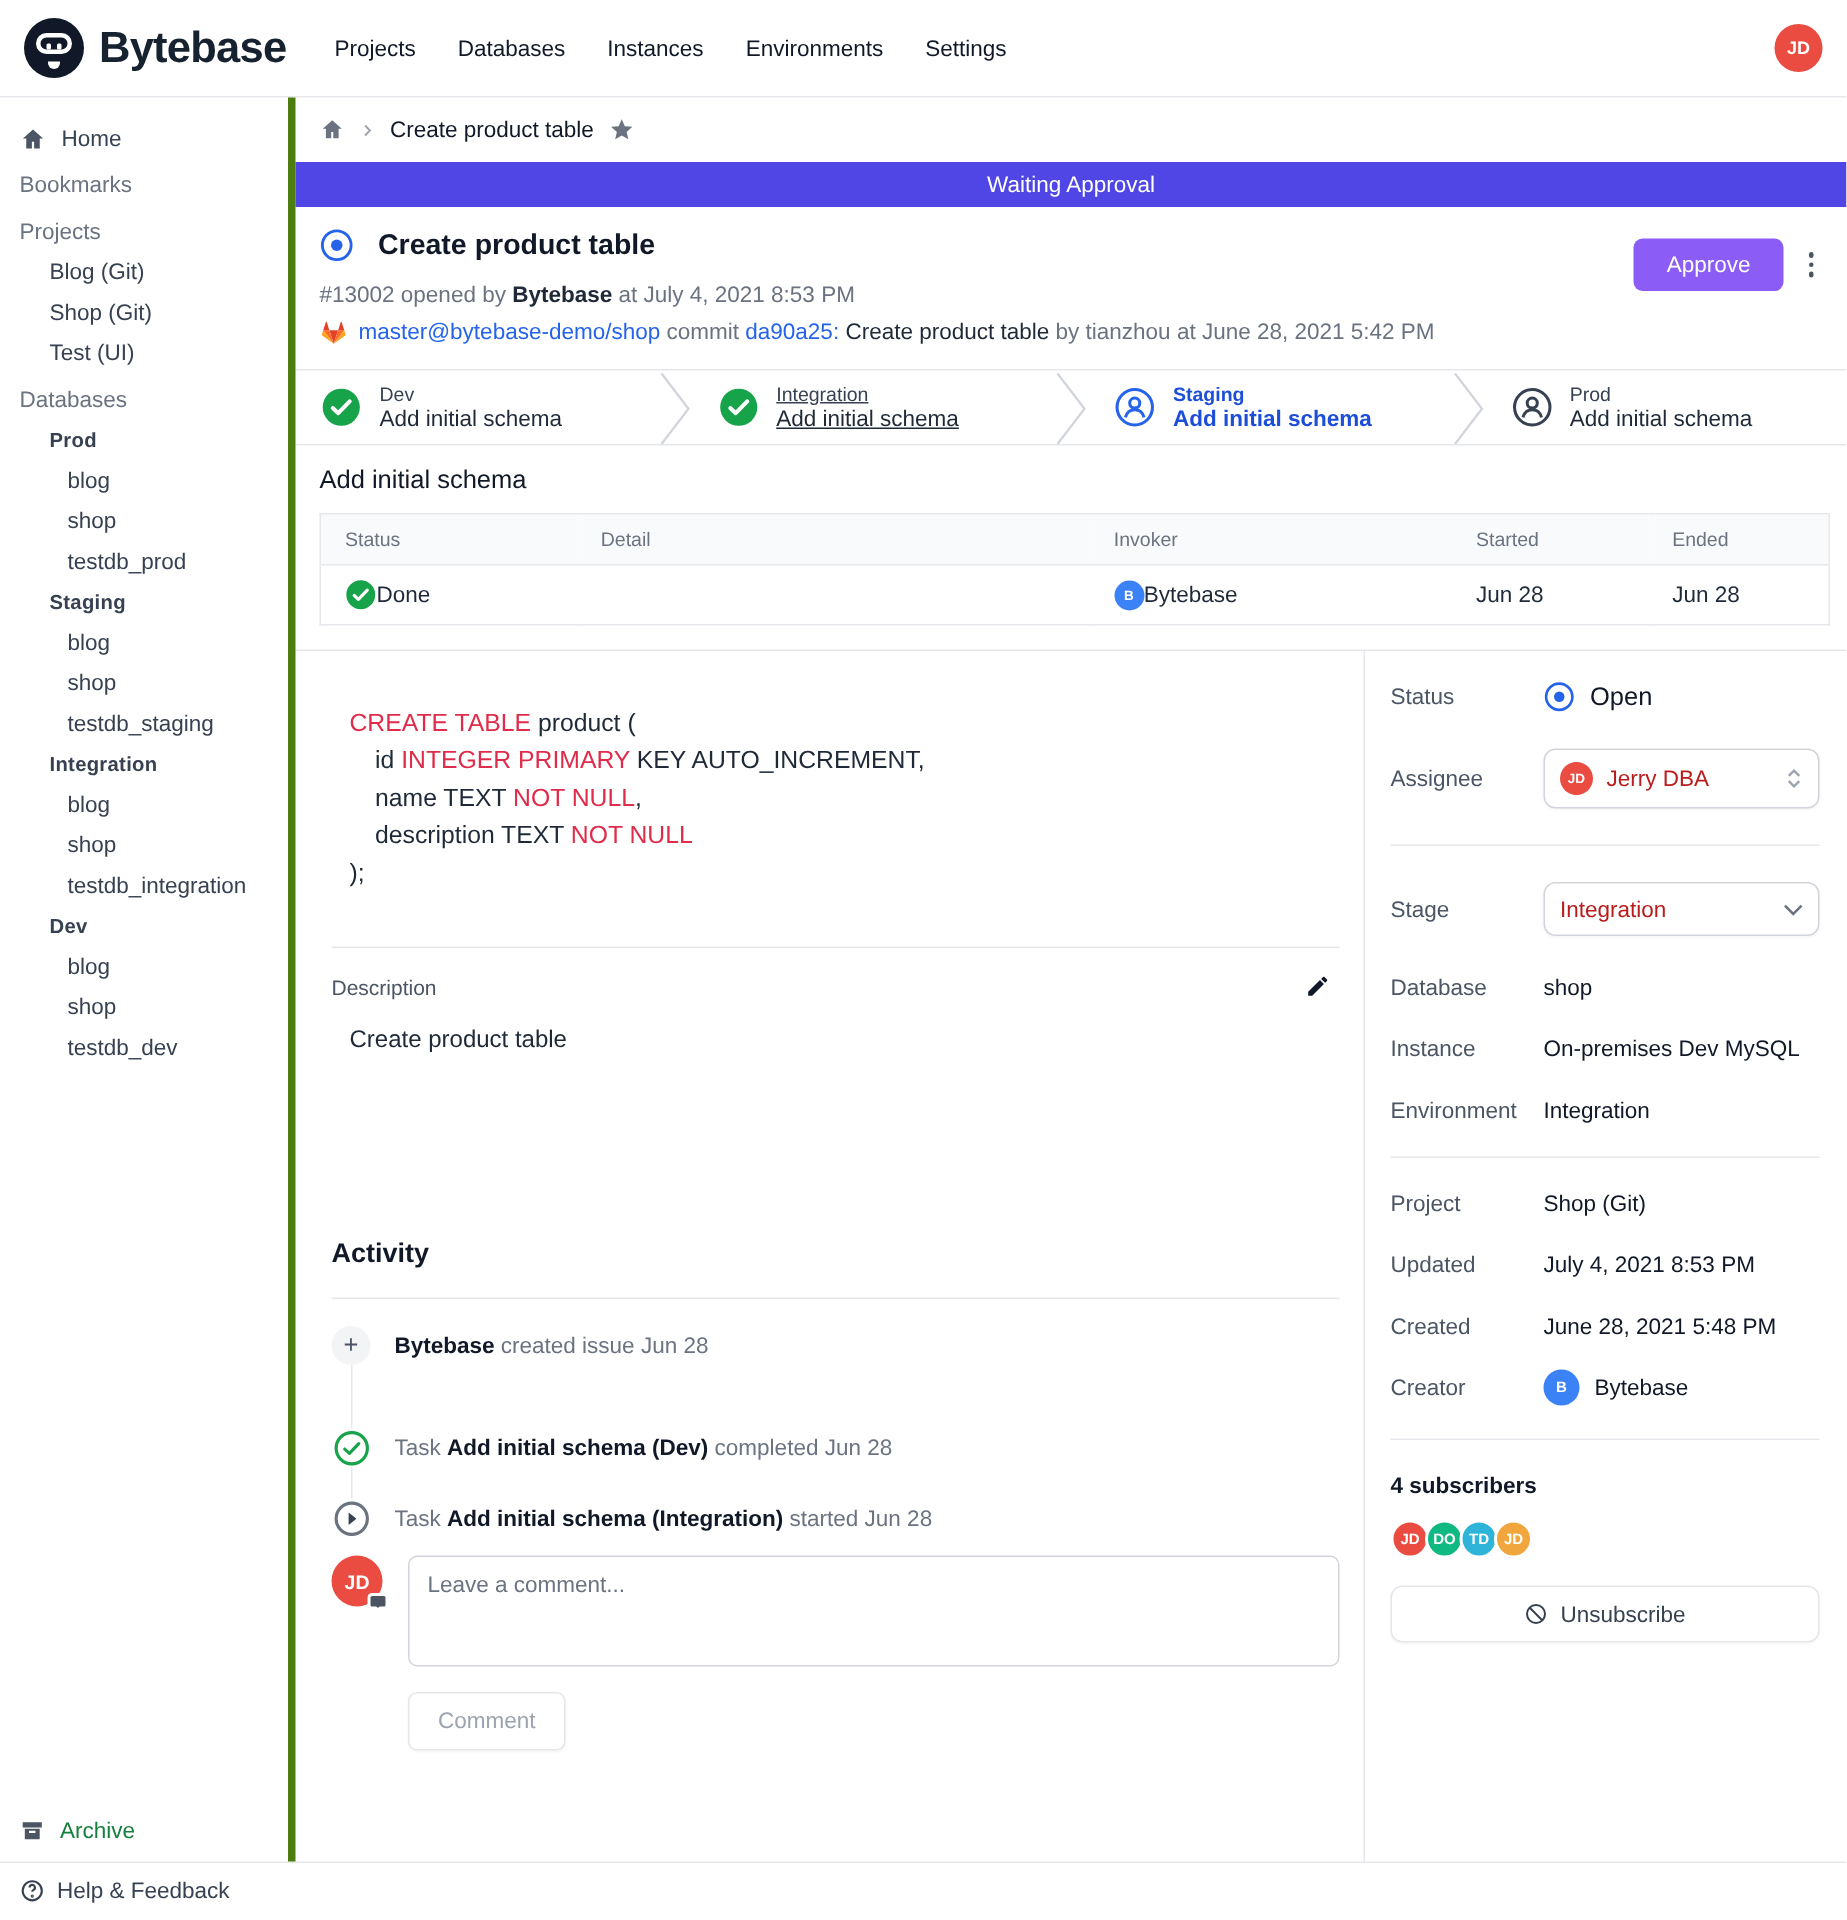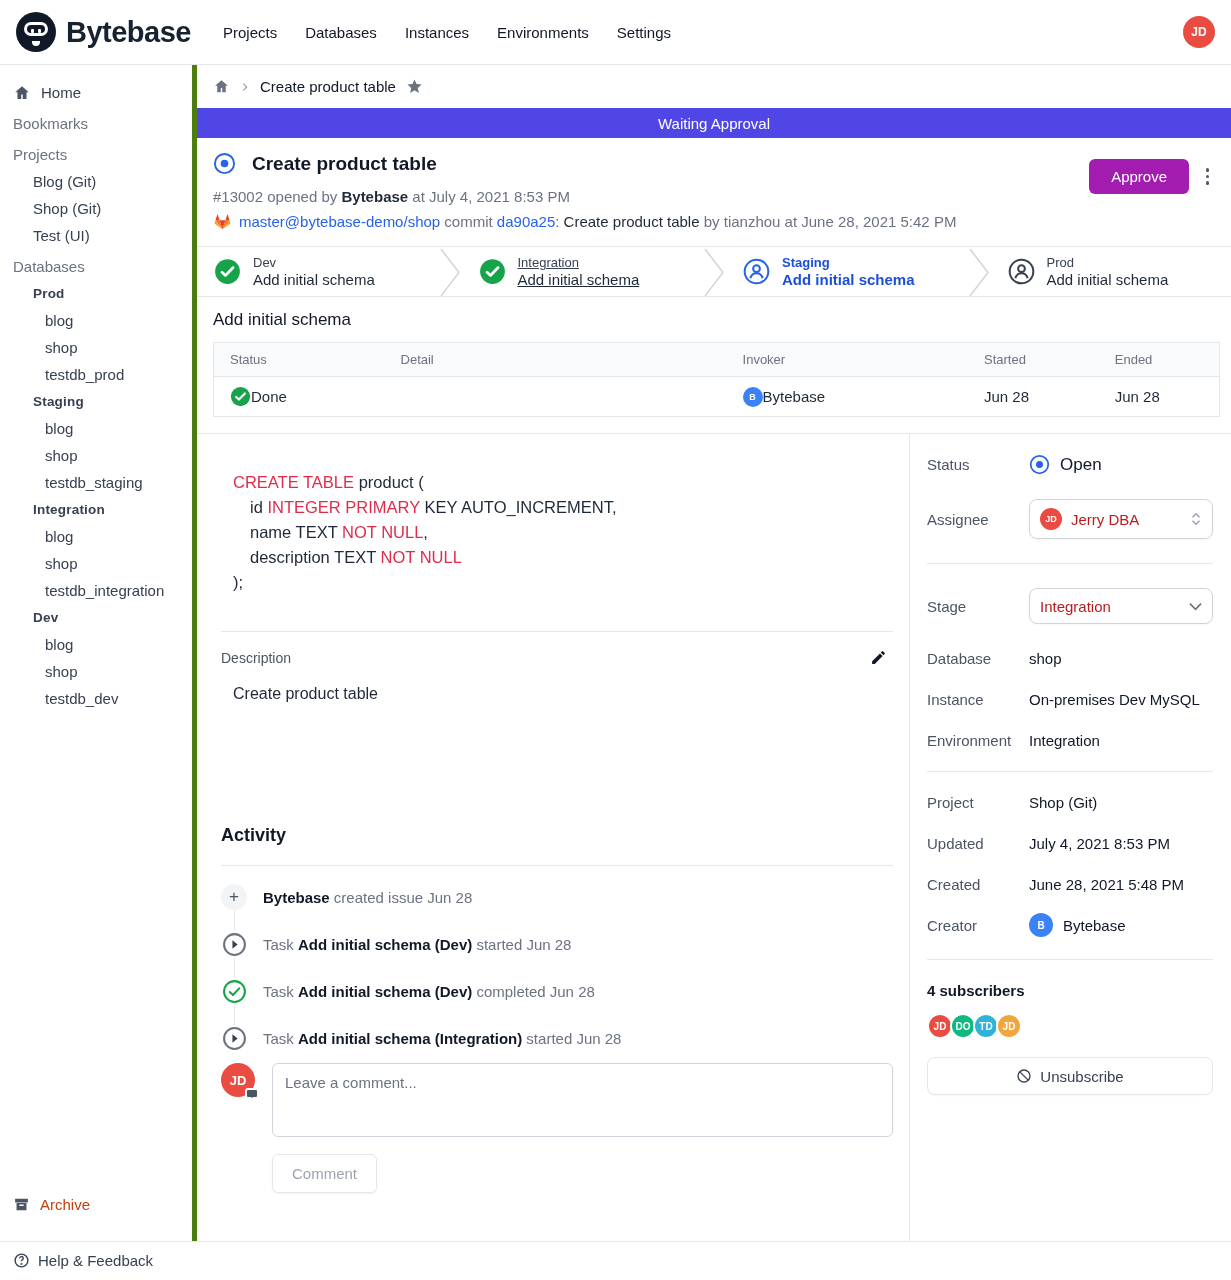--- a/index.html
+++ b/index.html
@@ -29,22 +29,22 @@
   .sidebar { width:197px; border-right:5px solid #4d7c0f; padding:14px 0 0 13px; position:relative; flex-shrink:0; }
   .main { flex:1; display:flex; flex-direction:column; min-width:0; }
   .bottombar { height:38px; border-top:1px solid #e5e7eb; display:flex; align-items:center; padding:0 13px; gap:8px; }
 
   
   .side-row { display:flex; align-items:center; gap:10px; height:27px; font-size:15px; color:#374151; cursor:pointer; }
   .side-header { height:27px; display:flex; align-items:center; font-size:15px; color:#6b7280; margin-top:4px; }
   .side-item { height:27px; display:flex; align-items:center; padding-left:20px; font-size:15px; color:#374151; cursor:pointer; }
   .group-name { height:27px; display:flex; align-items:center; padding-left:20px; font-size:13.5px; font-weight:700; color:#374151; letter-spacing:0.2px; }
   .db-item { height:27px; display:flex; align-items:center; padding-left:32px; font-size:15px; color:#374151; cursor:pointer; }
-  .archive-row { position:absolute; left:13px; bottom:28px; display:flex; align-items:center; gap:10px;
-    font-size:15px; color:#c2410c; cursor:pointer; }
+  .archive-row { position:absolute; left:13px; bottom:12px; display:flex; align-items:center; gap:10px;
+    font-size:15px; color:#15803d; cursor:pointer; }
 
   
   .breadcrumb { height:43px; display:flex; align-items:center; gap:10px; padding:0 16px; }
   .crumb-title { font-size:15px; color:#111827; }
 
   
   .banner { height:30px; background:#4f46e5; color:#fff; display:flex; align-items:center;
     justify-content:center; font-size:15px; font-weight:500; }
 
   
@@ -246,21 +246,21 @@
           <path fill="#fc6d26" d="M12 21.4L15.7 10h5.2z"></path>
           <path fill="#fca326" d="M20.9 10l1.1 3.5c.1.3 0 .7-.3.9l-9.7 7z"></path>
           <path fill="#e24329" d="M20.9 10h-5.2l2.2-6.9c.1-.4.6-.4.7 0z"></path>
         </svg>
         <span><a class="link">master@bytebase-demo/shop</a>
         <span>commit</span>
         <a class="link">da90a25:</a>
         <span class="dark-seg">Create product table</span>
         <span>by tianzhou at June 28, 2021 5:42 PM</span></span>
       </div>
-      <button class="approve-btn" style="background: #a21caf;">Approve</button>
+      <button class="approve-btn" style="background: #8b5cf6;">Approve</button>
       <div class="kebab">
           <i></i>
           <i></i>
           <i></i>
         </div>
     </div>
 
     <div class="pipeline">
       <div class="stage">
         <svg width="27" height="27" viewBox="0 0 24 24">
@@ -375,29 +375,20 @@
         <hr class="activity-hr">
 
         <div class="activity-list">
           <div class="act-row">
             <span class="act-icon">
                 <span class="plus-circle">+</span>
               </span>
             <span class="act-text"><span></span><b>Bytebase</b><span> created issue Jun 28</span></span>
           </div>
           <div class="act-connector"></div>
-          <div class="act-row">
-            <span class="act-icon">
-              <svg width="25" height="25" viewBox="0 0 24 24">
-                <circle cx="12" cy="12" r="10" fill="none" stroke="#6b7280" stroke-width="2"></circle>
-                <path d="M10 8l5 4-5 4z" fill="#374151"></path>
-              </svg>
-            </span>
-            <span class="act-text"><span>Task </span><b>Add initial schema (Dev)</b><span> started Jun 28</span></span>
-          </div>
           <div class="act-connector"></div>
           <div class="act-row">
             <span class="act-icon">
               <svg width="25" height="25" viewBox="0 0 24 24">
                 <circle cx="12" cy="12" r="10" fill="none" stroke="#16a34a" stroke-width="2"></circle>
                 <path d="M7.5 12.5l3 2.8 6-6.3" fill="none" stroke="#16a34a" stroke-width="2" stroke-linecap="round" stroke-linejoin="round"></path>
               </svg>
             </span>
             <span class="act-text"><span>Task </span><b>Add initial schema (Dev)</b><span> completed Jun 28</span></span>
           </div>

